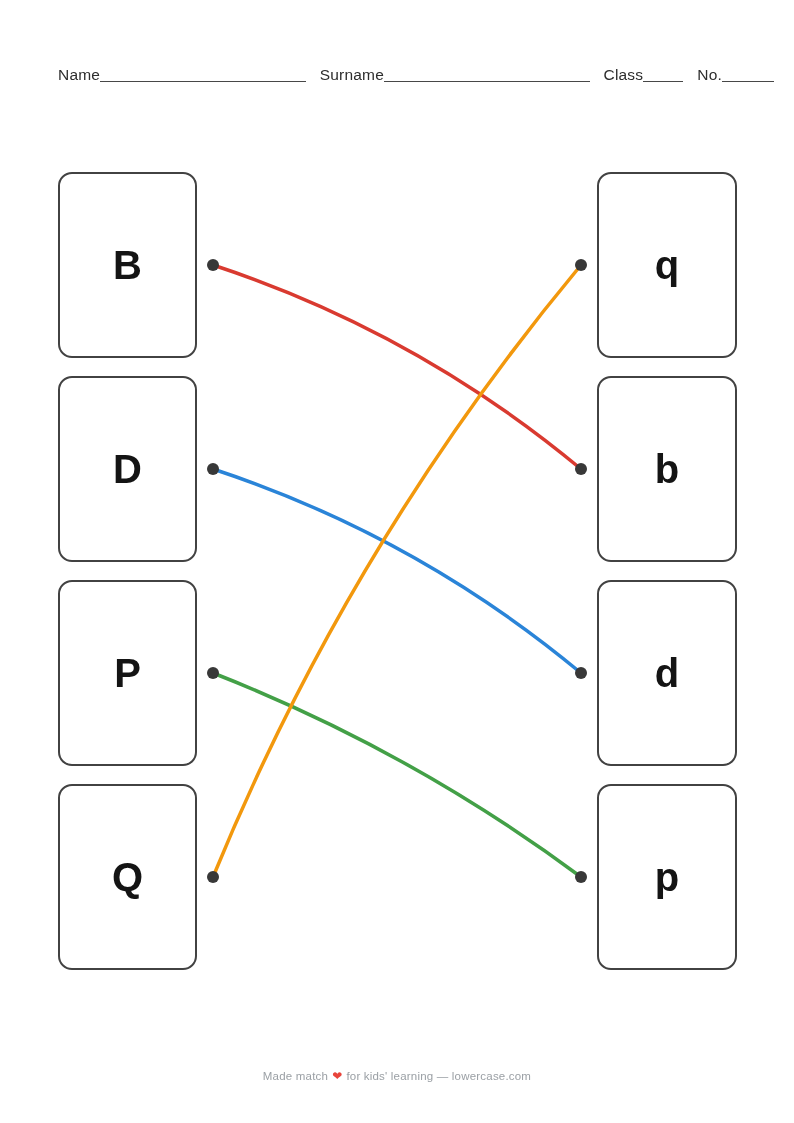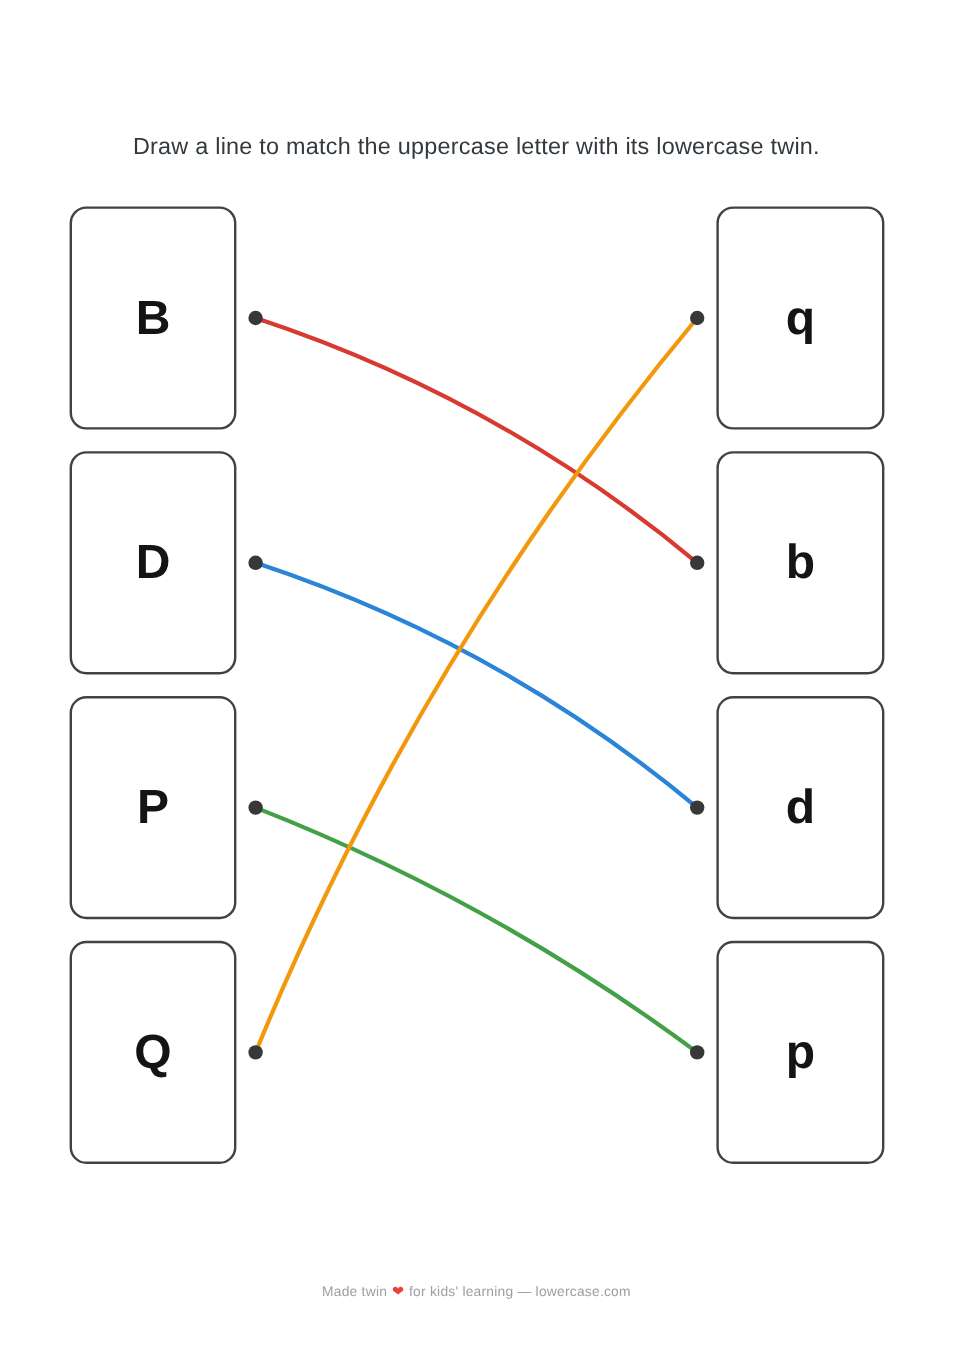--- a/index.html
+++ b/index.html
@@ -40,22 +40,31 @@
     position:absolute; left:0; right:0; top:1069px;
     text-align:center; font-size:11.5px; color:#9ba0a5; letter-spacing:.2px;
   }
   .heart { margin:0 4px; font-size:12px; }
 </style>
 </head>
 <body>
 
 <div class="page">
 
+  <div class="header">
+    <span class="hlabel">Name</span>
+    <span class="hline grow"></span>
+    <span class="hlabel">Surname</span>
+    <span class="hline grow"></span>
+    <span class="hlabel">Class</span>
+    <span class="hline short"></span>
+    <span class="hlabel">No.</span>
+    <span class="hline last"></span>
+  </div>
 
-  <div class="title">Draw a line to match the uppercase letter with its lowercase twin.</div>
 
   <div class="col left">
     <div class="card">
       <span class="letter">B</span>
     </div>
     <div class="card">
       <span class="letter">D</span>
     </div>
     <div class="card">
       <span class="letter">P</span>
@@ -89,16 +98,16 @@
       <circle cx="581" cy="265" r="6" fill="#383838"></circle>
       <circle cx="213" cy="469" r="6" fill="#383838"></circle>
       <circle cx="581" cy="469" r="6" fill="#383838"></circle>
       <circle cx="213" cy="673" r="6" fill="#383838"></circle>
       <circle cx="581" cy="673" r="6" fill="#383838"></circle>
       <circle cx="213" cy="877" r="6" fill="#383838"></circle>
       <circle cx="581" cy="877" r="6" fill="#383838"></circle>
     </svg>
 
   <div class="footer">
-    <span>Made twin</span><span class="heart" style="color: rgb(232, 68, 59);">❤</span><span>for kids' learning — lowercase.com</span>
+    <span>Made match</span><span class="heart" style="color: rgb(232, 68, 59);">❤</span><span>for kids' learning — lowercase.com</span>
   </div>
 
 </div>
 
 </body></html>

